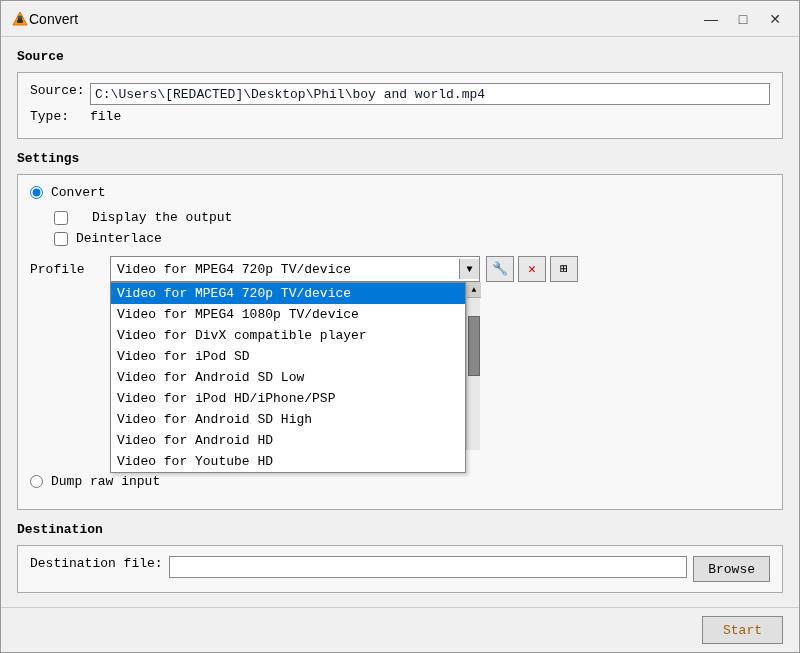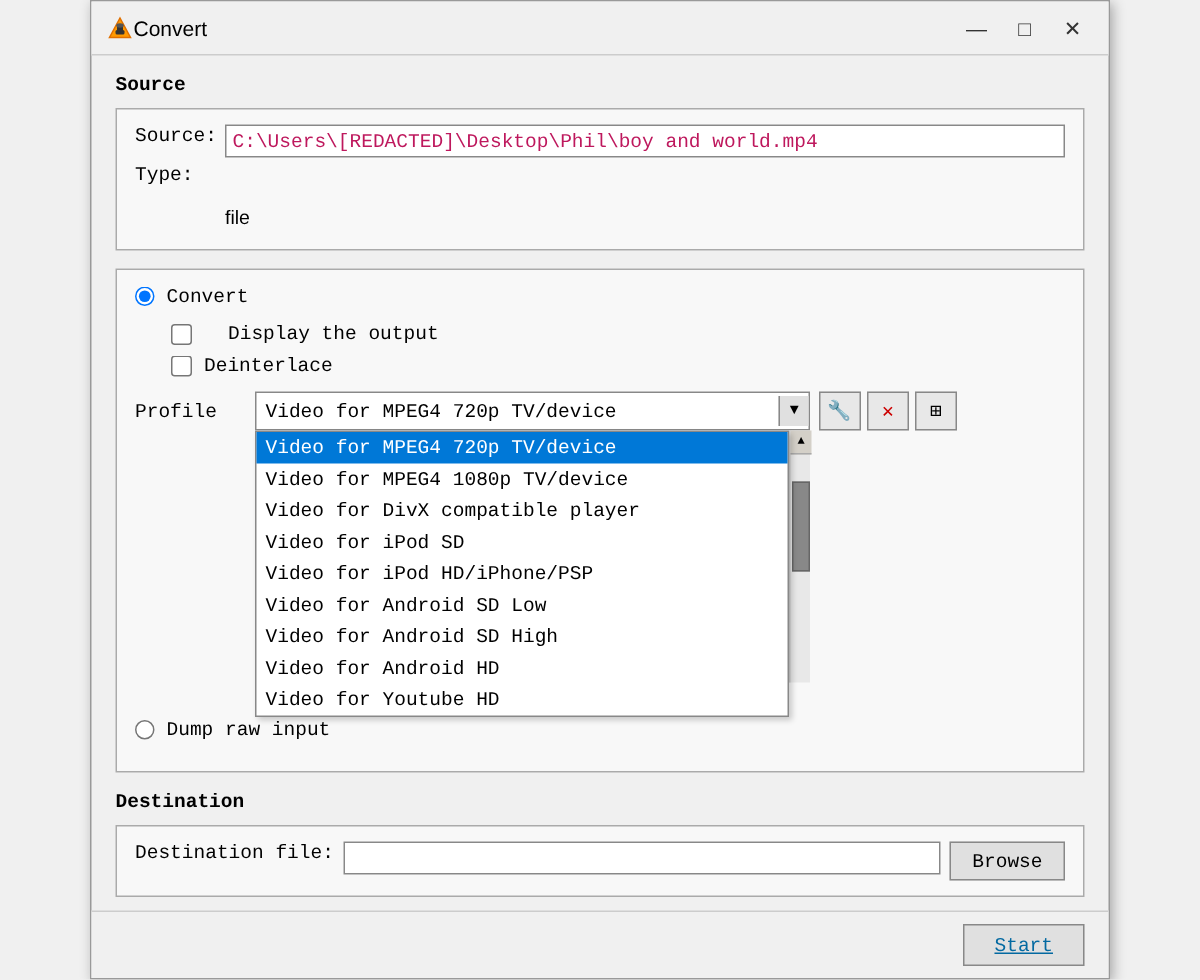--- a/index.html
+++ b/index.html
@@ -14,21 +14,21 @@
       background: #f0f0f0;
       display: flex;
       justify-content: center;
       align-items: center;
       width: 800px;
       height: 653px;
       overflow: hidden;
     }
 
     .window {
-      width: 680px;
+      width: 800px;
       height: 653px;
       background: #f0f0f0;
       border: 1px solid #999;
       box-shadow: 2px 2px 8px rgba(0,0,0,0.3);
       display: flex;
       flex-direction: column;
     }
 
     .title-bar {
       background: #f0f0f0;
@@ -102,22 +102,21 @@
       flex: 1;
       height: 22px;
       border: 1px solid #888;
       padding: 2px 4px;
       background: white;
       font-family: 'Courier New', Courier, monospace;
       font-size: 13px;
     }
 
     .field-value {
-      font-family: Liberation Sans, sans-serif;
-      margin-top: 28px;
+      font-family: Liberation Mono, monospace;
     }
 
     .settings-section {
       border: 1px solid #aaa;
       padding: 10px 12px;
       background: #f8f8f8;
       margin-bottom: 12px;
     }
 
     .radio-row {
@@ -318,23 +317,22 @@
       background: #e0e0e0;
       border: 1px solid #888;
       cursor: pointer;
       font-family: 'Courier New', Courier, monospace;
       font-size: 13px;
       height: 28px;
     }
 
     .bottom-btn.start {
       background: #e0e0e0;
-      color: #0369a1;
+      color: #a16207;
       cursor: default;
-      text-decoration: underline;
     }
 
     
     .vlc-icon {
       display: inline-block;
       width: 18px;
       height: 18px;
     }
   </style>
 </head>
@@ -359,30 +357,31 @@
     </div>
   </div>
 
   <div class="content">
 
     <div class="section">
       <div class="section-title">Source</div>
       <div class="section-box">
         <div class="field-row">
           <span class="field-label">Source:</span>
-          <input class="field-input" type="text" readonly="" style="color: #be185d;" value="C:\Users\[REDACTED]\Desktop\Phil\boy and world.mp4">
+          <input class="field-input" type="text" readonly="" style="color: #0f172a;" value="C:\Users\[REDACTED]\Desktop\Phil\boy and world.mp4">
         </div>
         <div class="field-row">
           <span class="field-label">Type:</span>
           <span class="field-value">file</span>
         </div>
       </div>
     </div>
 
     <div class="section">
+      <div class="section-title">Settings</div>
       <div class="settings-section">
 
         <div class="radio-row">
           <input type="radio" class="radio-input" name="mode" checked="" style="">
           <span>Convert</span>
         </div>
 
         <div class="checkbox-row" style="margin-left: 24px; gap: 16px;">
           <input type="checkbox" class="checkbox-input" style="">
           <span>Display the output</span>
@@ -399,22 +398,22 @@
             <div class="profile-select-display">
               <span class="profile-select-text">Video for MPEG4 720p TV/device</span>
               <span class="profile-select-arrow">▼</span>
             </div>
 
             <div class="dropdown-list" style="width: calc(100% - 14px);">
               <div class="dropdown-item selected">Video for MPEG4 720p TV/device</div>
               <div class="dropdown-item">Video for MPEG4 1080p TV/device</div>
               <div class="dropdown-item">Video for DivX compatible player</div>
               <div class="dropdown-item">Video for iPod SD</div>
+              <div class="dropdown-item">Video for Android SD Low</div>
               <div class="dropdown-item">Video for iPod HD/iPhone/PSP</div>
-              <div class="dropdown-item">Video for Android SD Low</div>
               <div class="dropdown-item">Video for Android SD High</div>
               <div class="dropdown-item">Video for Android HD</div>
               <div class="dropdown-item">Video for Youtube HD</div>
             </div>
 
             <div class="dropdown-scrollbar" style="top: 26px; height: 168px;">
               <div class="scrollbar-up">▲</div>
               <div class="scrollbar-thumb"></div>
             </div>
           </div>

